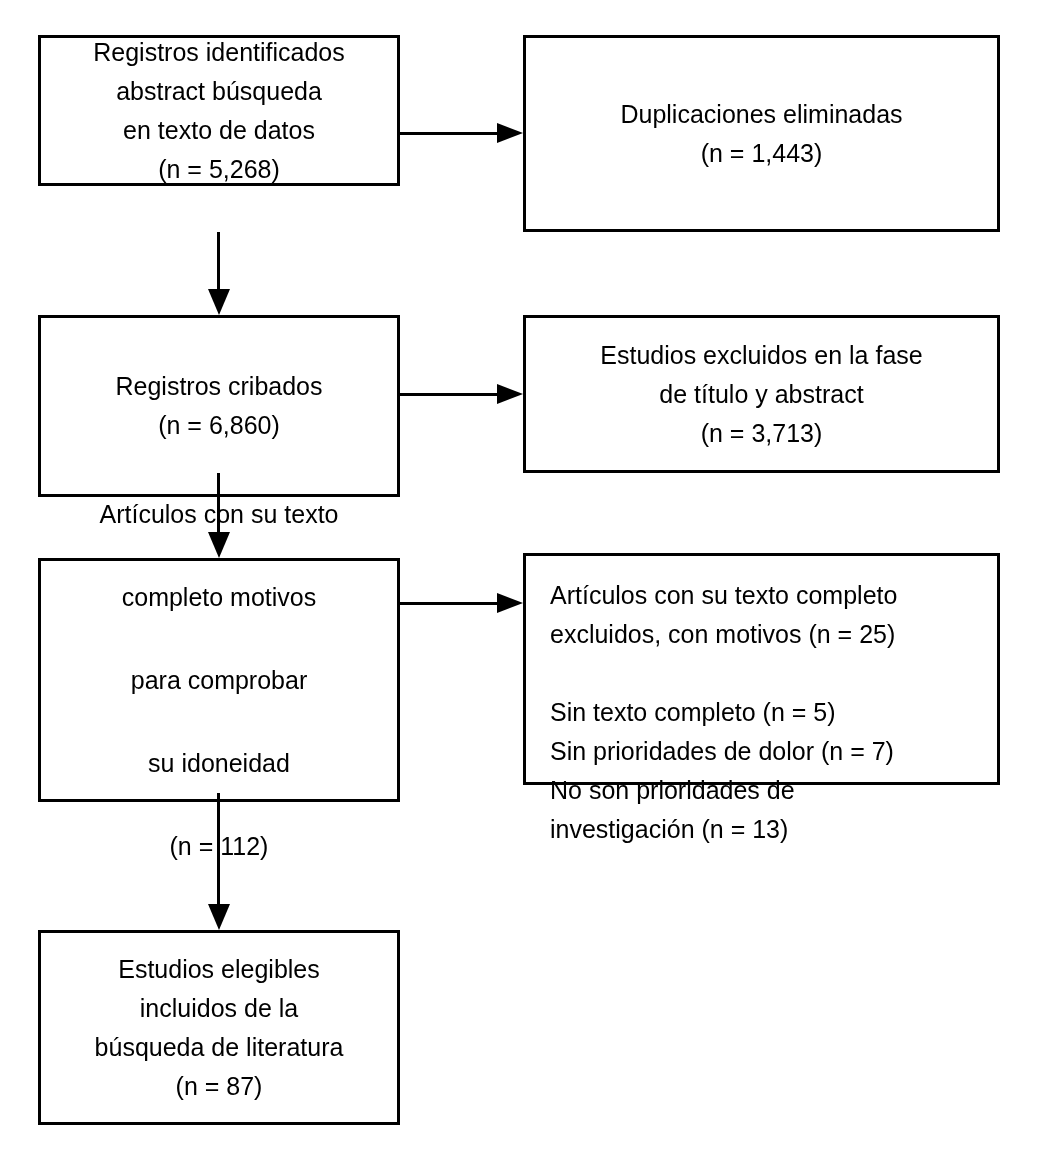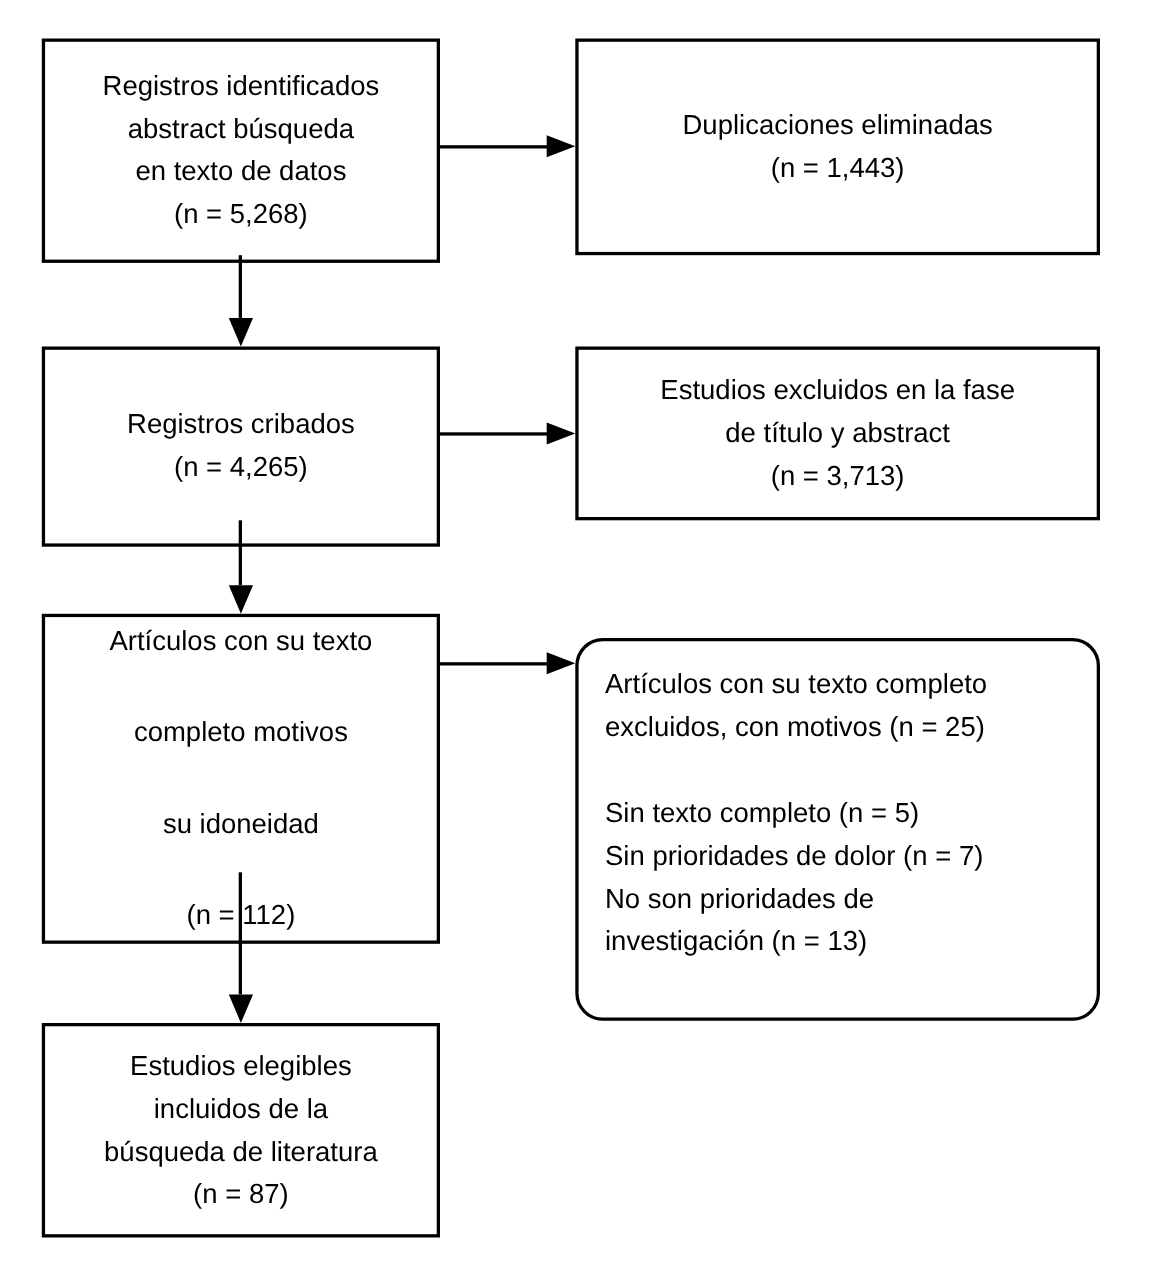--- a/index.html
+++ b/index.html
@@ -33,26 +33,26 @@
     justify-content: flex-start;
     align-items: flex-start;
     text-align: left;
     padding: 20px 18px 0 24px;
   }
   .line {
     min-height: 39px;
     white-space: nowrap;
   }
   
-  .b-identified        { left: 38px;  top: 35px;  width: 362px; height: 204px; }
+  .b-identified        { left: 38px;  top: 35px;  width: 362px; height: 151px; }
   .b-duplicates        { left: 523px; top: 35px;  width: 477px; height: 197px; }
   .b-screened          { left: 38px;  top: 315px; width: 362px; height: 182px; }
   .b-excluded-ta       { left: 523px; top: 315px; width: 477px; height: 158px; }
-  .b-fulltext          { left: 38px;  top: 558px; width: 362px; height: 300px; gap: 44px; }
-  .b-fulltext-excluded { left: 523px; top: 580px; width: 477px; height: 348px; border-radius: 25px; }
+  .b-fulltext          { left: 38px;  top: 558px; width: 362px; height: 244px; gap: 44px; }
+  .b-fulltext-excluded { left: 523px; top: 553px; width: 477px; height: 232px; }
   .b-included          { left: 38px;  top: 930px; width: 362px; height: 195px; }
   
   .vstem {
     position: absolute;
     left: 217px;
     width: 3px;
     background: #000000;
   }
   .vhead {
     position: absolute;
@@ -104,32 +104,33 @@
     <div class="line">(n = 5,268)</div>
   </div>
 
   <div class="box b-duplicates">
     <div class="line">Duplicaciones eliminadas</div>
     <div class="line">(n = 1,443)</div>
   </div>
 
   <div class="box b-screened">
     <div class="line">Registros cribados</div>
-    <div class="line">(n = 4,265)</div>
+    <div class="line">(n = 6,860)</div>
   </div>
 
   <div class="box b-excluded-ta">
     <div class="line">Estudios excluidos en la fase</div>
     <div class="line">de título y abstract</div>
     <div class="line">(n = 3,713)</div>
   </div>
 
   <div class="box b-fulltext">
     <div class="line">Artículos con su texto</div>
     <div class="line">completo motivos</div>
+    <div class="line">para comprobar</div>
     <div class="line">su idoneidad</div>
     <div class="line">(n = 112)</div>
   </div>
 
   <div class="box b-fulltext-excluded left-align">
     <div class="line">Artículos con su texto completo</div>
     <div class="line">excluidos, con motivos (n = 25)</div>
     <div class="line"></div>
     <div class="line">Sin texto completo (n = 5)</div>
     <div class="line">Sin prioridades de dolor (n = 7)</div>

